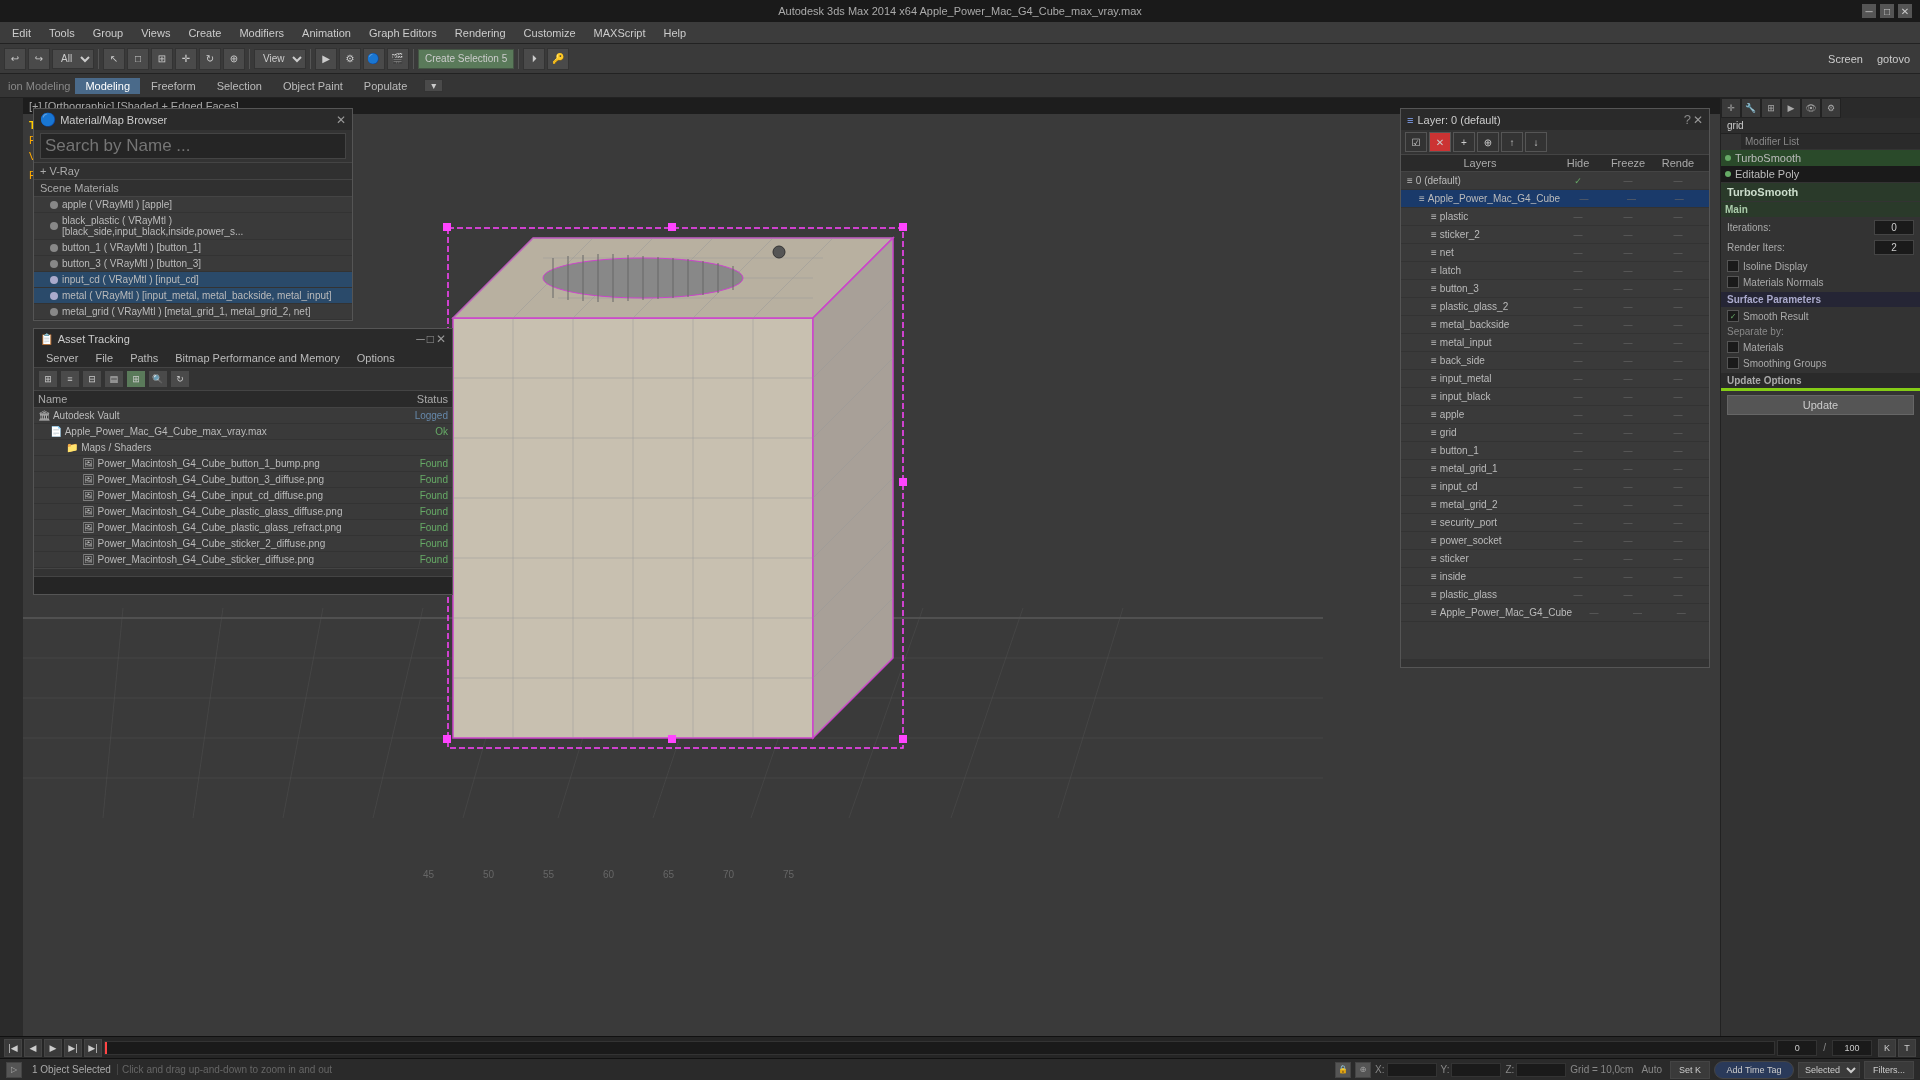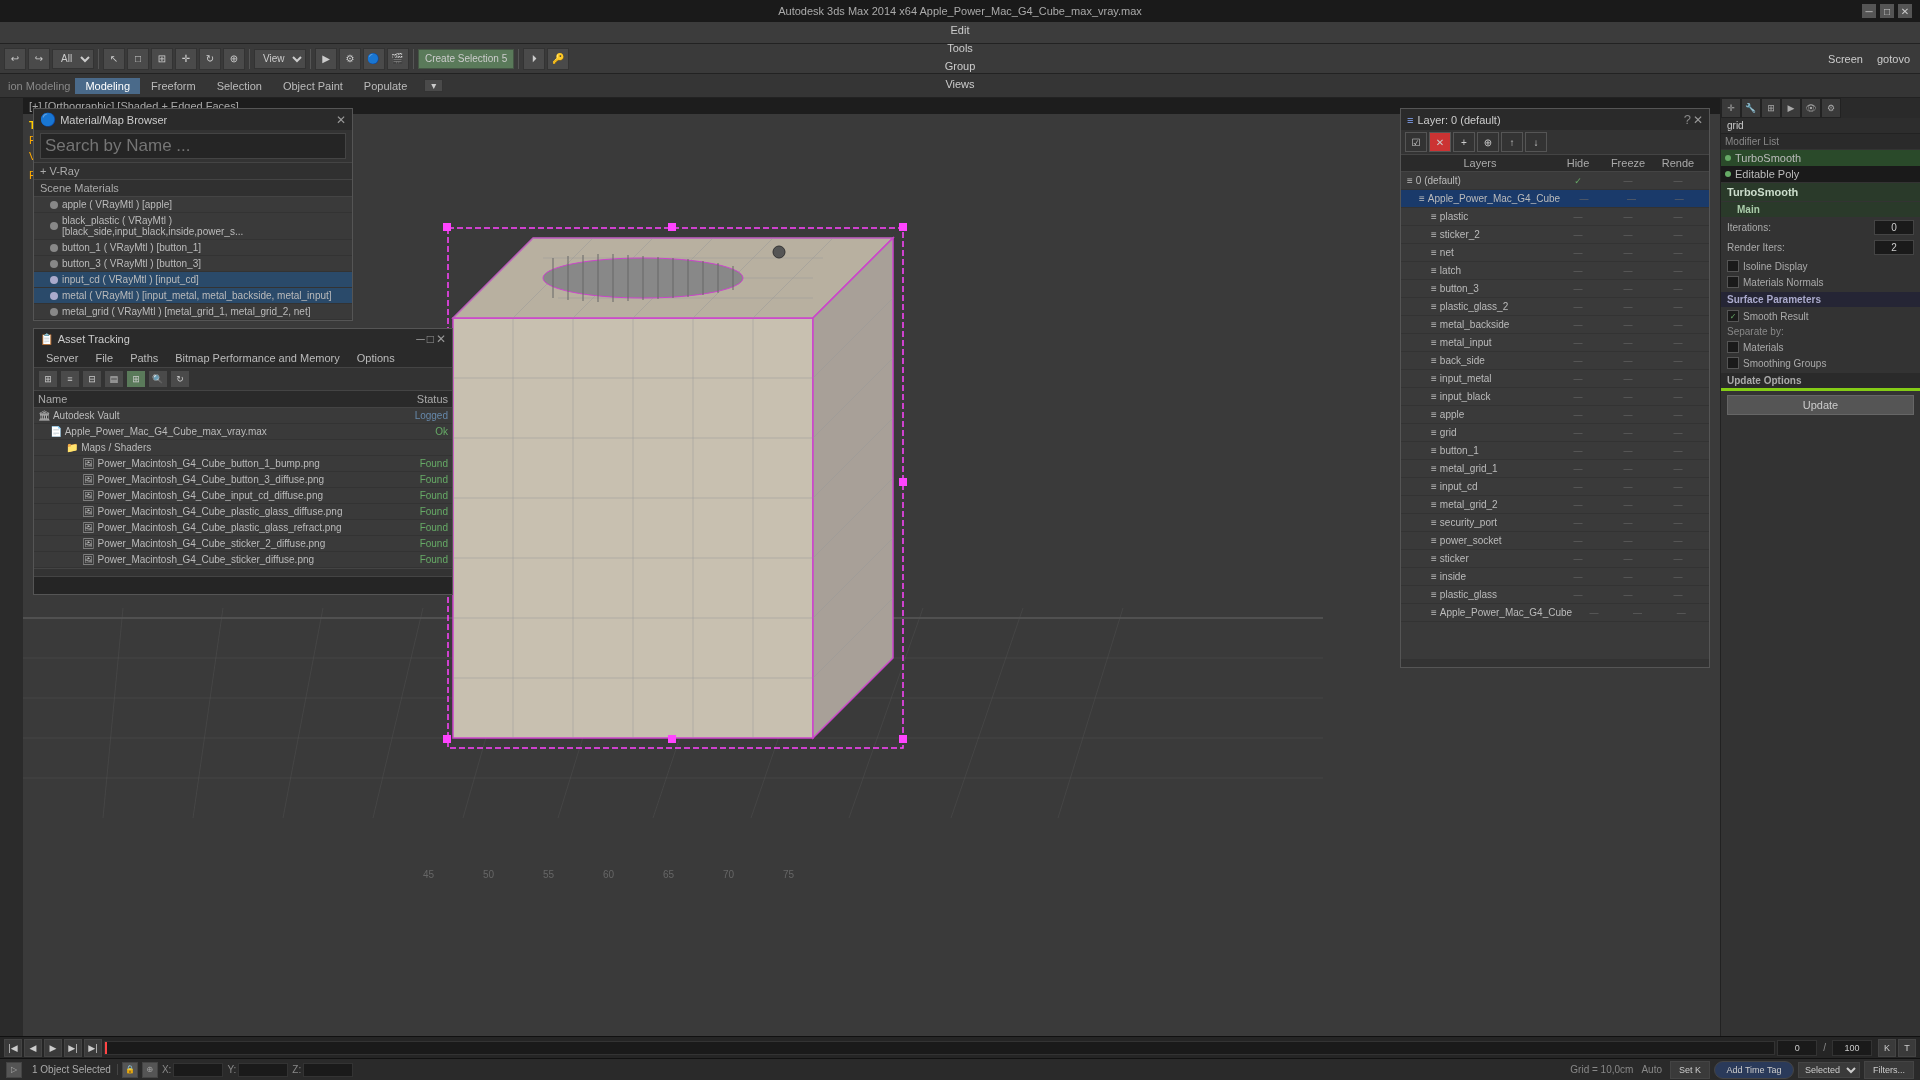--- a/index.html
+++ b/index.html
@@ -46,21 +46,20 @@
 
     
     #menu-bar {
       background: #3c3c3c;
       height: 22px;
       display: flex;
       align-items: center;
       padding: 0 4px;
       gap: 2px;
       border-bottom: 1px solid #222;
-      flex-direction: column;
     }
     .menu-item {
       padding: 2px 8px;
       font-size: 11px;
       color: #ccc;
       cursor: pointer;
     }
 
     
     #toolbar {
@@ -1175,36 +1174,36 @@
       <div class="rs-tab">✛</div>
       <div class="rs-tab">🔧</div>
       <div class="rs-tab">⊞</div>
       <div class="rs-tab">▶</div>
       <div class="rs-tab">👁</div>
       <div class="rs-tab">⚙</div>
     </div>
 
     <div class="rs-section-label">grid</div>
 
-    <div style="padding:2px 4px; background:#2a2a2a; border-bottom:1px solid #333; font-size:10px; color:#888;">Modifier List</div>
+    <div style="padding:2px 4px; background:#2a2a2a; border-bottom:1px solid #333; font-size:10px; color:#888;margin-left:20px;">Modifier List</div>
 
     <div style="background:#1a1a1a; border-bottom:1px solid #333;">
       <div class="rs-modifier-item active">
         <div class="rs-mod-dot"></div>
         <span>TurboSmooth</span>
       </div>
       <div class="rs-modifier-item">
         <div class="rs-mod-dot"></div>
         <span>Editable Poly</span>
       </div>
     </div>
 
     <div class="rs-panel-section">TurboSmooth</div>
 
-    <div style="background:#2a3a2a; padding:2px 16px; font-size:10px; color:#aaccaa; font-weight:bold; border-bottom:1px solid #333;">Main</div>
+    <div style="background:#2a3a2a; padding:2px 4px; font-size:10px; color:#aaccaa; font-weight:bold; border-bottom:1px solid #333;">Main</div>
 
     <div class="rs-param-row">
       <span class="rs-param-label">Iterations:</span>
       <input class="rs-param-value" type="text" value="0" style="">
     </div>
 
     <div class="rs-param-row">
       <span class="rs-param-label">Render Iters:</span>
       <input class="rs-param-value" type="text" value="2" style="">
     </div>
@@ -1259,20 +1258,21 @@
   <input class="tl-input" type="text" value="100" style="">
   <div style="display:flex;align-items:center;gap:2px;margin-left:4px;">
     <button class="tl-btn">K</button>
     <button class="tl-btn">T</button>
   </div>
 </div>
 
 <div id="bottom-bar">
   <div class="bb-icon">▷</div>
   <span class="bb-item">1 Object Selected</span>
+  <span style="font-size:10px;color:#666; flex:1;">Click and drag up-and-down to zoom in and out</span>
 
   <div class="bb-icon">🔒</div>
   <div class="bb-icon">⊕</div>
 
   <div class="bb-coord">
     <span class="bb-coord-label">X:</span>
     <input class="bb-coord-val" type="text" value="" style="">
   </div>
   <div class="bb-coord">
     <span class="bb-coord-label">Y:</span>

